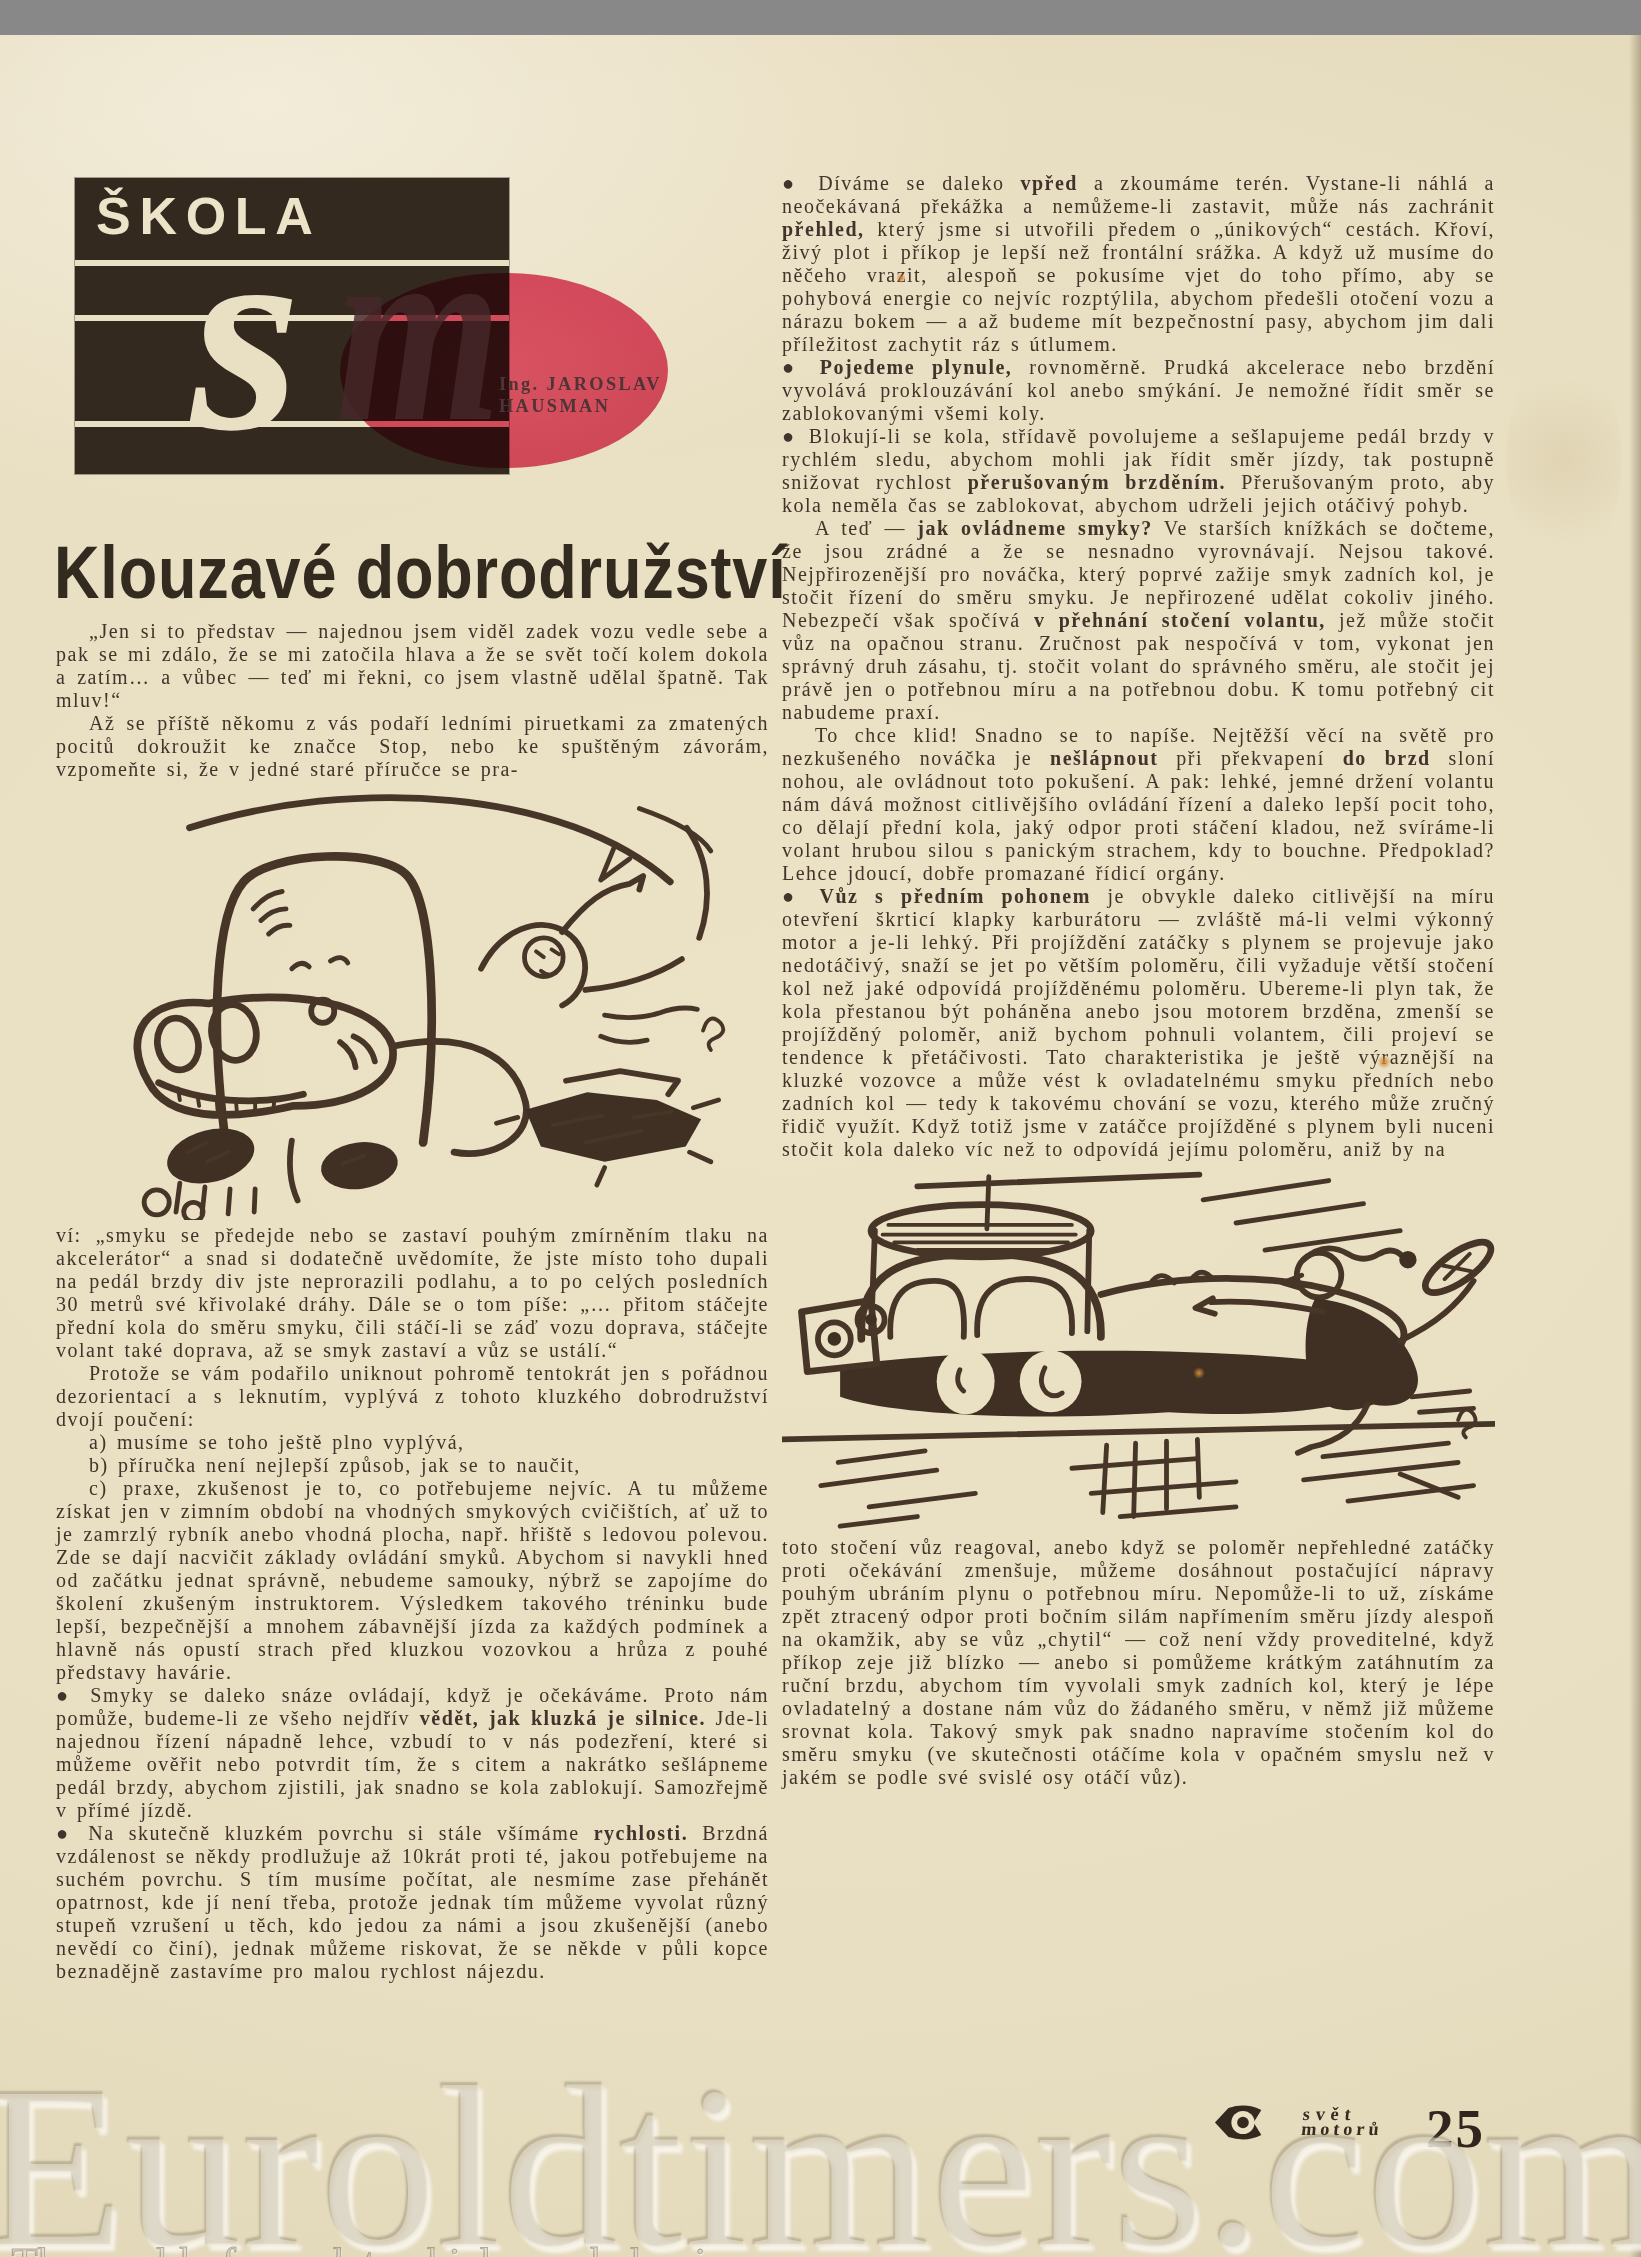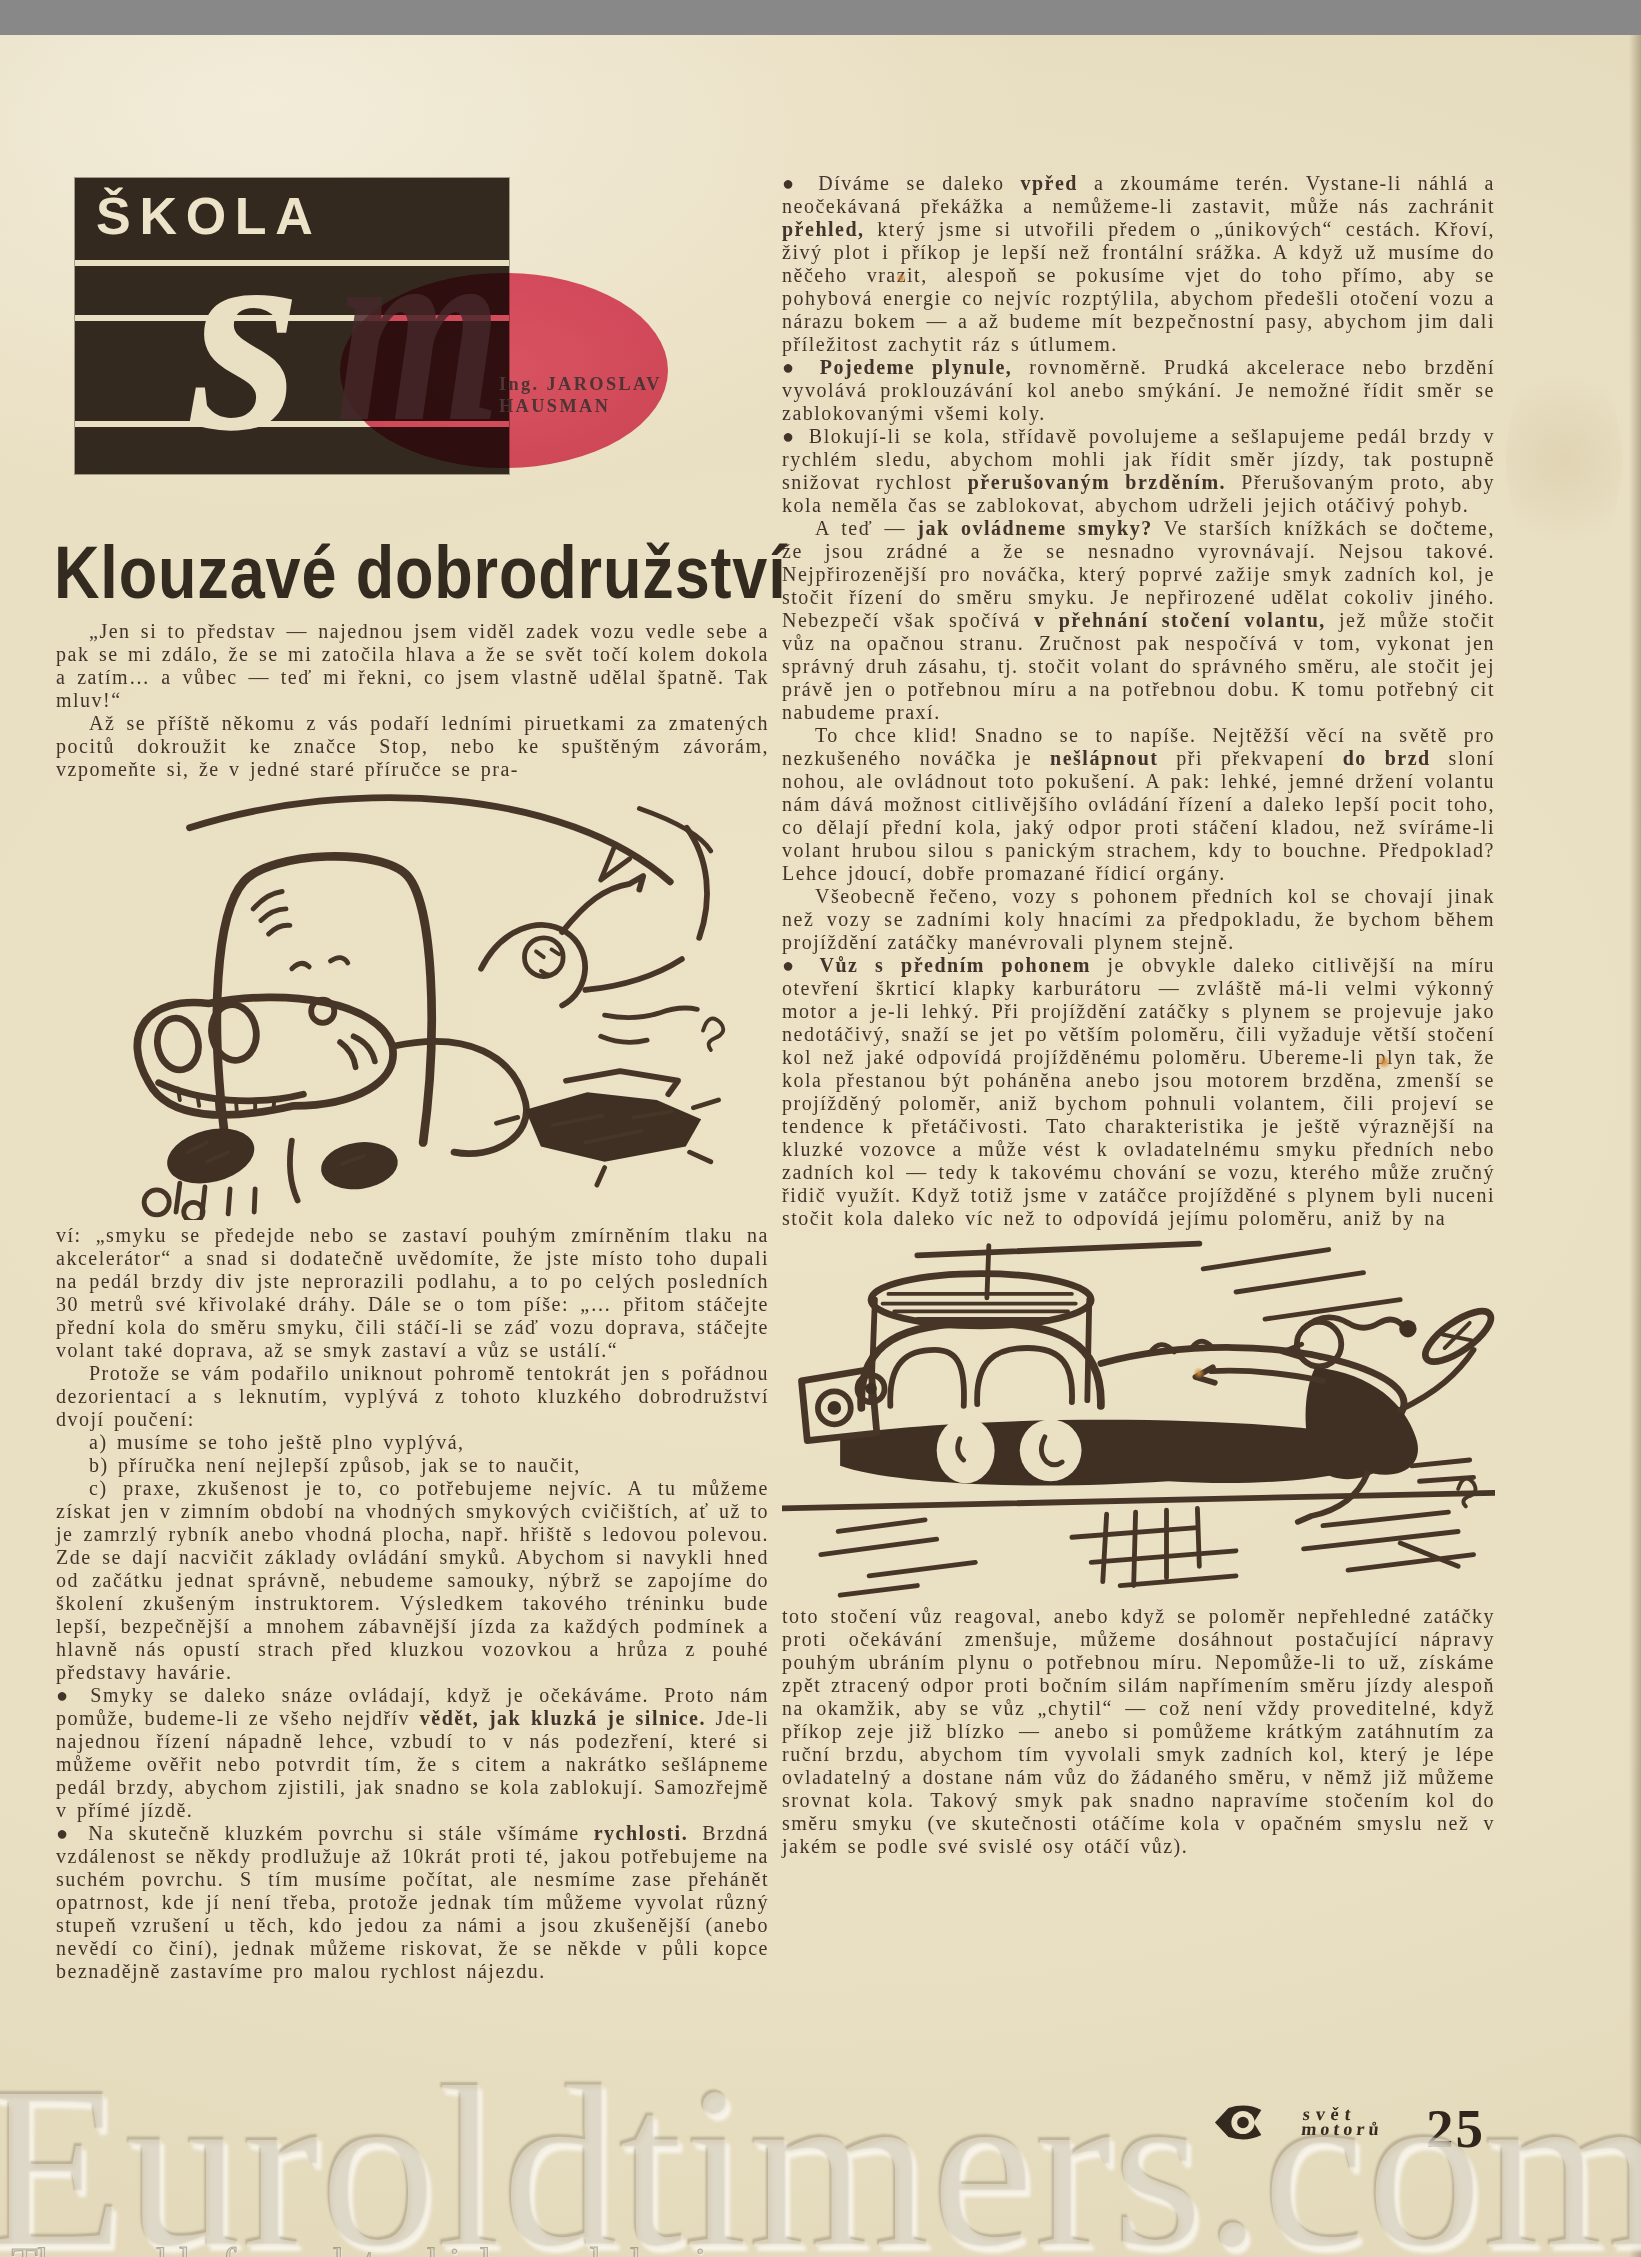--- a/index.html
+++ b/index.html
@@ -159,21 +159,20 @@
     <p><span>● Smyky se daleko snáze ovládají, když je očekáváme. Proto nám pomůže, budeme-li ze všeho nejdřív </span><span class="b">vědět, jak kluzká je silnice.</span><span> Jde-li najednou řízení nápadně lehce, vzbudí to v nás podezření, které si můžeme ověřit nebo potvrdit tím, že s citem a nakrátko sešlápneme pedál brzdy, abychom zjistili, jak snadno se kola zablokují. Samozřejmě v přímé jízdě.</span></p>
     <p><span>● Na skutečně kluzkém povrchu si stále všímáme </span><span class="b">rychlosti.</span><span> Brzdná vzdálenost se někdy prodlužuje až 10krát proti té, jakou potřebujeme na suchém povrchu. S tím musíme počítat, ale nesmíme zase přehánět opatrnost, kde jí není třeba, protože jednak tím můžeme vyvolat různý stupeň vzrušení u těch, kdo jedou za námi a jsou zkušenější (anebo nevědí co činí), jednak můžeme riskovat, že se někde v půli kopce beznadějně zastavíme pro malou rychlost nájezdu.</span></p>
   </div>
 
   <div class="col col-right">
     <p><span>● Díváme se daleko </span><span class="b">vpřed</span><span> a zkoumáme terén. Vystane-li náhlá a neočekávaná překážka a nemůžeme-li zastavit, může nás zachránit </span><span class="b">přehled,</span><span> který jsme si utvořili předem o „únikových“ cestách. Křoví, živý plot i příkop je lepší než frontální srážka. A když už musíme do něčeho vrazit, alespoň se pokusíme vjet do toho přímo, aby se pohybová energie co nejvíc rozptýlila, abychom předešli otočení vozu a nárazu bokem — a až budeme mít bezpečnostní pasy, abychom jim dali příležitost zachytit ráz s útlumem.</span></p>
     <p><span>● </span><span class="b">Pojedeme plynule,</span><span> rovnoměrně. Prudká akcelerace nebo brzdění vyvolává proklouzávání kol anebo smýkání. Je nemožné řídit směr se zablokovanými všemi koly.</span></p>
     <p><span>● Blokují-li se kola, střídavě povolujeme a sešlapujeme pedál brzdy v rychlém sledu, abychom mohli jak řídit směr jízdy, tak postupně snižovat rychlost </span><span class="b">přerušovaným brzděním.</span><span> Přerušovaným proto, aby kola neměla čas se zablokovat, abychom udrželi jejich otáčivý pohyb.</span></p>
     <p class="indent"><span>A teď — </span><span class="b">jak ovládneme smyky?</span><span> Ve starších knížkách se dočteme, že jsou zrádné a že se nesnadno vyrovnávají. Nejsou takové. Nejpřirozenější pro nováčka, který poprvé zažije smyk zadních kol, je stočit řízení do směru smyku. Je nepřirozené udělat cokoliv jiného. Nebezpečí však spočívá </span><span class="b">v přehnání stočení volantu,</span><span> jež může stočit vůz na opačnou stranu. Zručnost pak nespočívá v tom, vykonat jen správný druh zásahu, tj. stočit volant do správného směru, ale stočit jej právě jen o potřebnou míru a na potřebnou dobu. K tomu potřebný cit nabudeme praxí.</span></p>
     <p class="indent"><span>To chce klid! Snadno se to napíše. Nejtěžší věcí na světě pro nezkušeného nováčka je </span><span class="b">nešlápnout</span><span> při překvapení </span><span class="b">do brzd</span><span> sloní nohou, ale ovládnout toto pokušení. A pak: lehké, jemné držení volantu nám dává možnost citlivějšího ovládání řízení a daleko lepší pocit toho, co dělají přední kola, jaký odpor proti stáčení kladou, než svíráme-li volant hrubou silou s panickým strachem, kdy to bouchne. Předpoklad? Lehce jdoucí, dobře promazané řídicí orgány.</span></p>
-    <p class="indent"><span>Všeobecně řečeno, vozy s pohonem předních kol se chovají jinak než vozy se zadními koly hnacími za předpokladu, že bychom během projíždění zatáčky manévrovali plynem stejně.</span></p>
     <p><span>● </span><span class="b">Vůz s předním pohonem</span><span> je obvykle daleko citlivější na míru otevření škrticí klapky karburátoru — zvláště má-li velmi výkonný motor a je-li lehký. Při projíždění zatáčky s plynem se projevuje jako nedotáčivý, snaží se jet po větším poloměru, čili vyžaduje větší stočení kol než jaké odpovídá projížděnému poloměru. Ubereme-li plyn tak, že kola přestanou být poháněna anebo jsou motorem brzděna, zmenší se projížděný poloměr, aniž bychom pohnuli volantem, čili projeví se tendence k přetáčivosti. Tato charakteristika je ještě výraznější na kluzké vozovce a může vést k ovladatelnému smyku předních nebo zadních kol — tedy k takovému chování se vozu, kterého může zručný řidič využít. Když totiž jsme v zatáčce projížděné s plynem byli nuceni stočit kola daleko víc než to odpovídá jejímu poloměru, aniž by na</span></p>
 
     <svg class="cartoon" width="713" height="365" viewBox="0 0 738 378">
       <path class="ink" stroke-width="6" d="M140,20 L432,8"></path>
       <path class="ink" stroke-width="5" d="M214,10 L212,64"></path>
       <path class="ink" stroke-width="5" d="M436,34 L566,14 M470,58 L602,38 M500,86 L640,66"></path>
 
       <ellipse class="ink" stroke-width="7" cx="206" cy="66" rx="114" ry="27"></ellipse>
       <path class="ink" stroke-width="4" d="M110,60 h190 M104,70 h200 M116,78 h180 M140,86 h140"></path>
       <path class="ink" stroke-width="6" d="M96,66 L92,172 M318,66 L316,170"></path>

